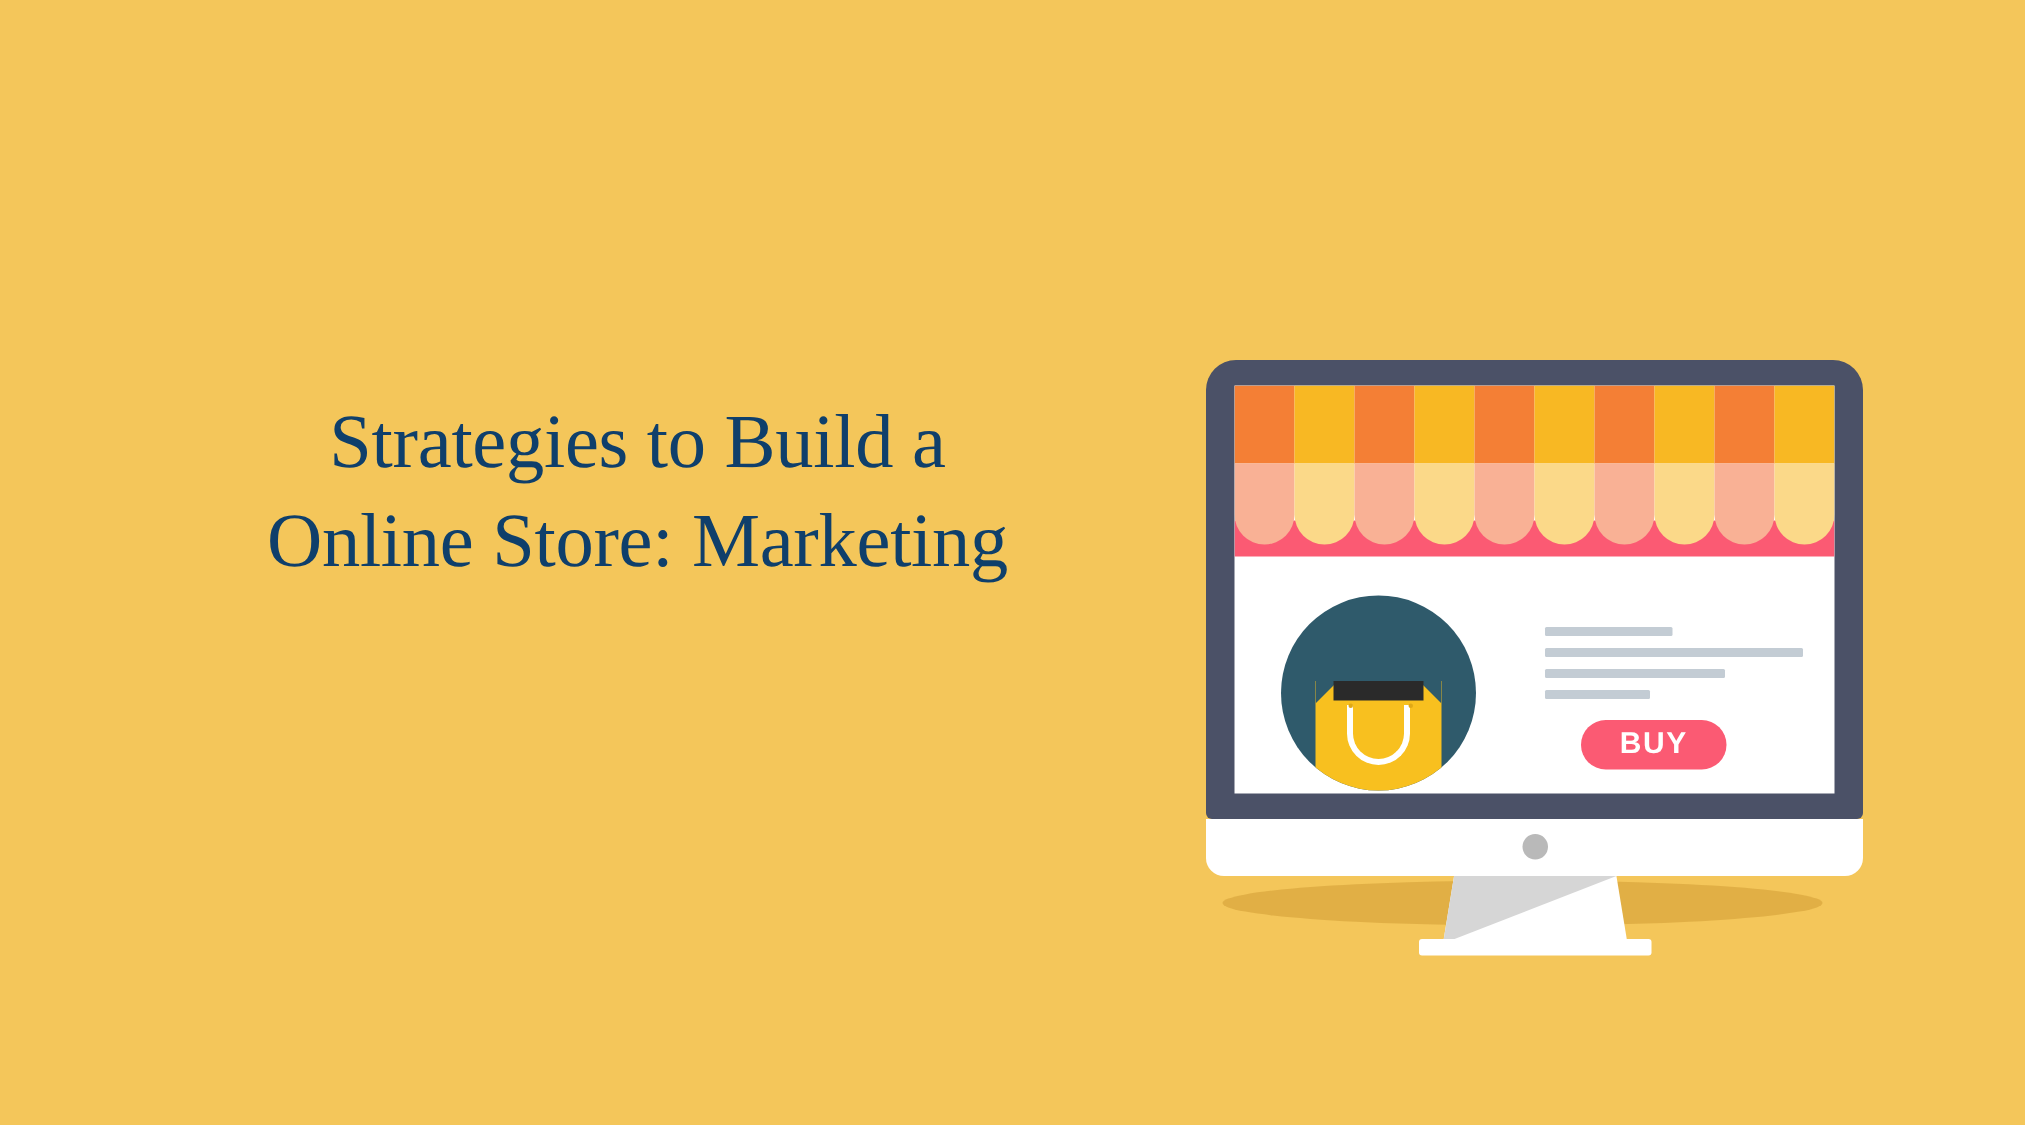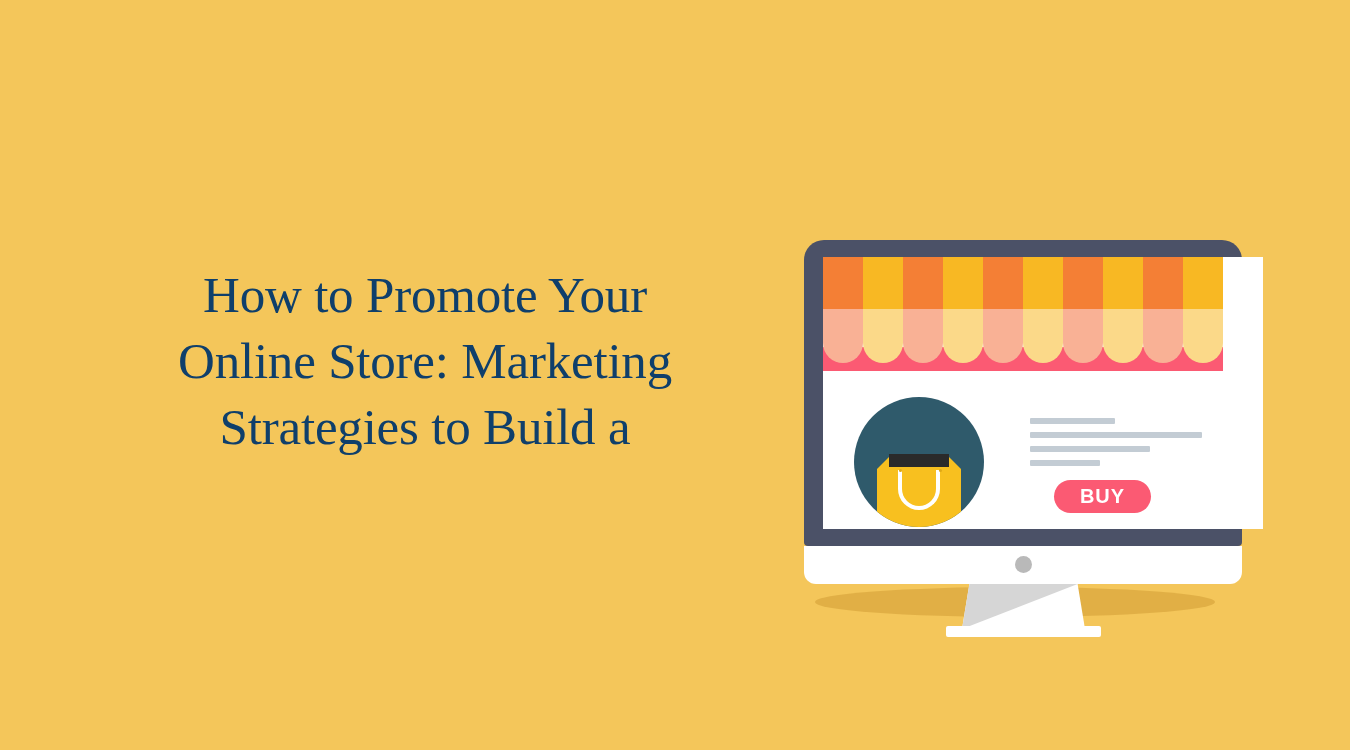--- a/index.html
+++ b/index.html
@@ -74,21 +74,21 @@
     left:220px; top:324px;
     width:17px; height:17px;
     border-radius:50%;
     background:#b9b9b9;
   }
 
   
   .screen {
     position:absolute;
     left:28px; top:25px;
-    width:440px; height:272px;
+    width:400px; height:272px;
     background:#ffffff;
     overflow:hidden;
   }
 
   
   .pink-band {
     position:absolute;
     left:0; top:90px;
     width:400px; height:24px;
     background:#fb5a73;
@@ -218,23 +218,22 @@
     background:#ffffff;
     border-radius:2px;
   }
 </style>
 </head>
 <body>
 
 <div id="banner">
 
   <h1 id="headline">
-    <span class="hl-line">How to Promote Your</span>
+    <span class="hl-line">Strategies to Build a</span>
     <span class="hl-line">Online Store: Marketing</span>
-    <span class="hl-line">Strategies to Build a</span>
   </h1>
 
   <div id="illustration">
 
     <div class="ground-shadow"></div>
 
     <div class="monitor-bezel"></div>
 
     <div class="screen">
 

